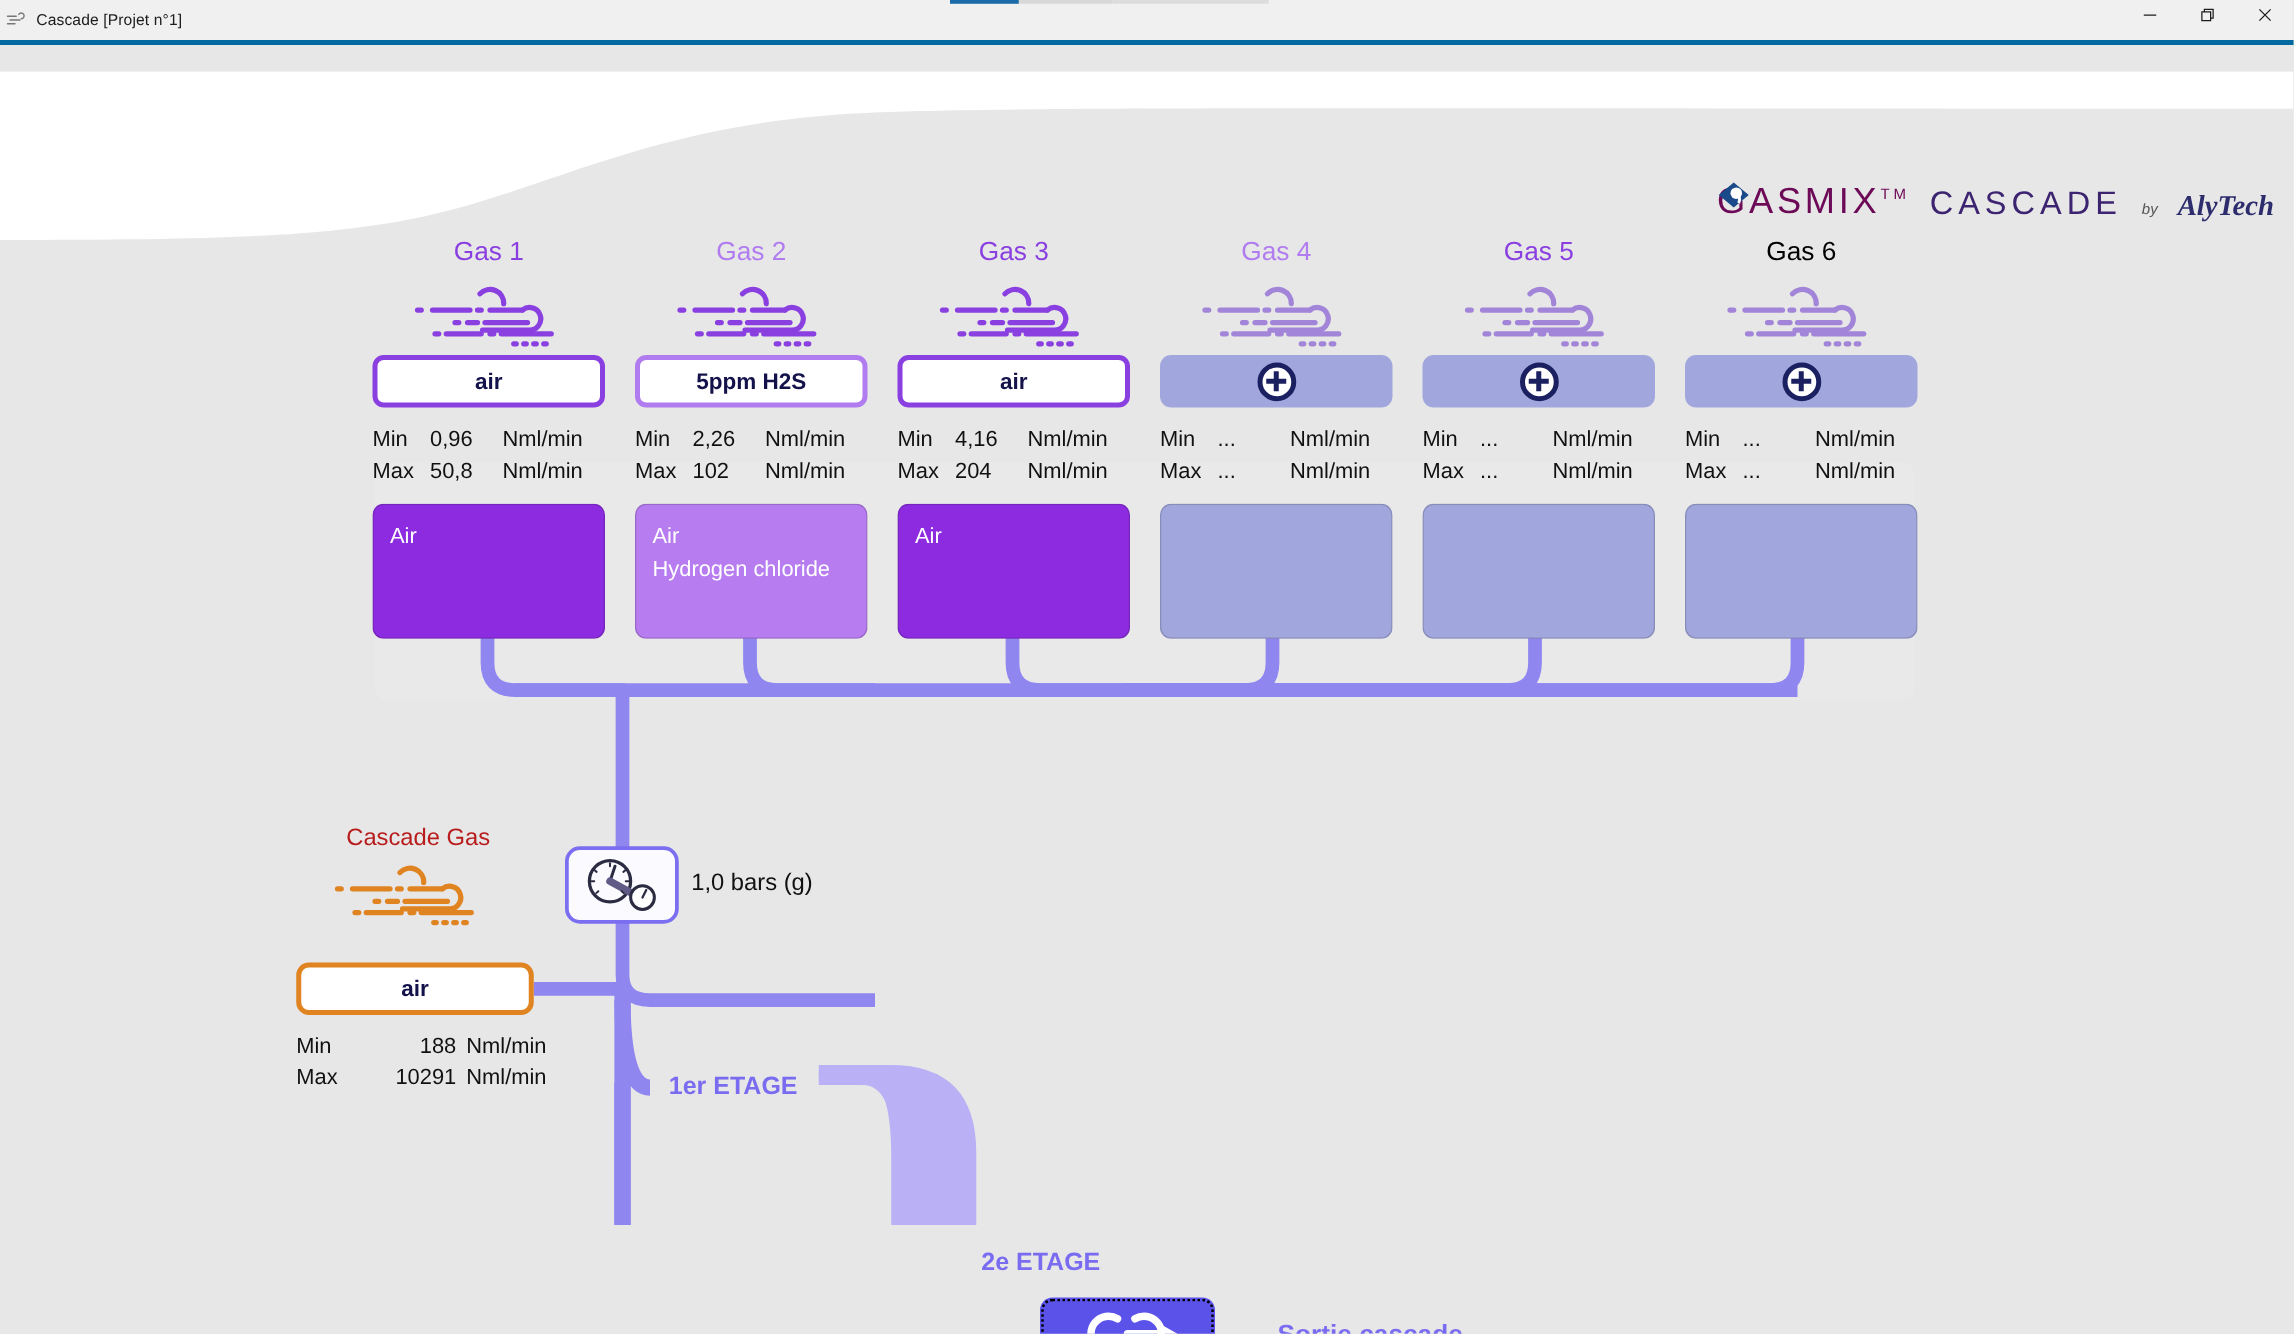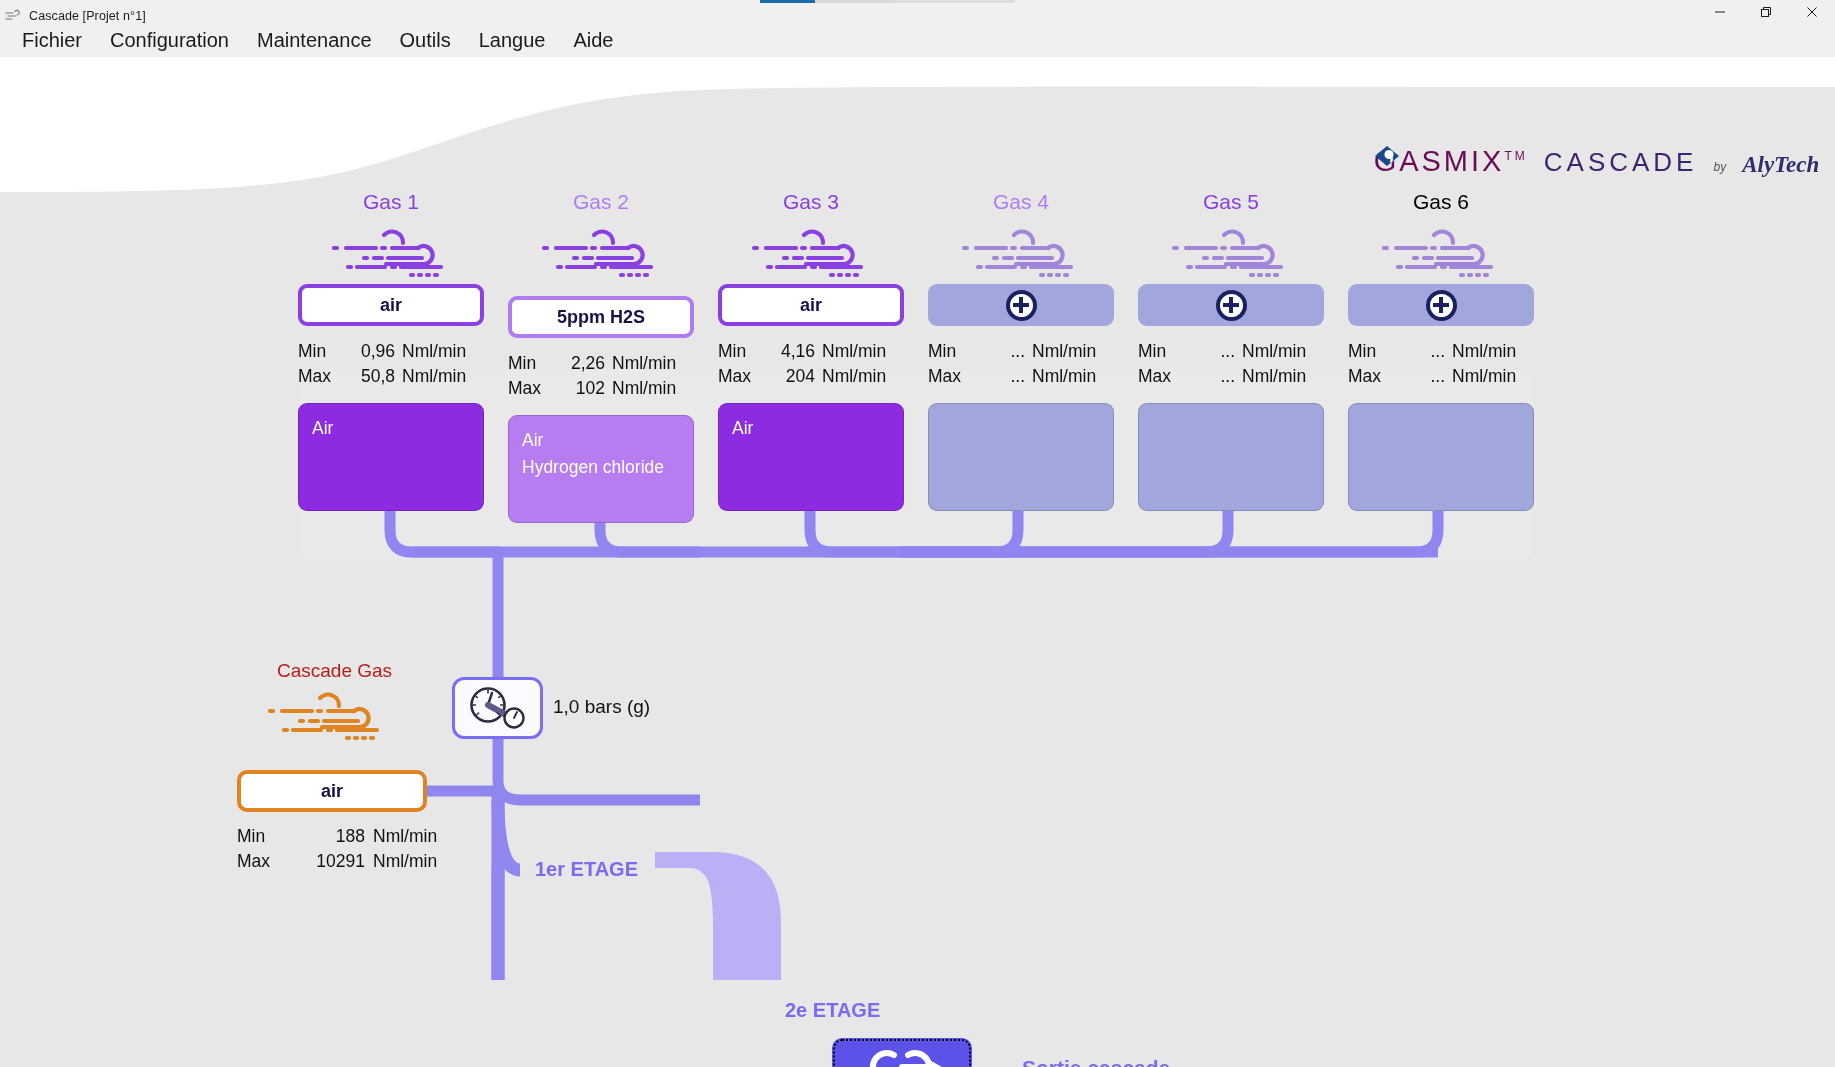--- a/index.html
+++ b/index.html
@@ -92,21 +92,21 @@
   }
   .plus-icon::before, .plus-icon::after {
     content: ""; position: absolute; background: #1b2060;
   }
   .plus-icon::before { width: 16px; height: 3.4px; }
   .plus-icon::after { width: 3.4px; height: 16px; }
 
   .minmax { margin-top: 13px; font-size: 17.5px; color: #111; line-height: 1.42; }
   .mm-row { display: flex; align-items: baseline; }
   .mm-lbl { width: 46px; }
-  .mm-val { width: 58px; text-align: right; padding-right: 7px; }
+  .mm-val { width: 58px; padding-right: 19px; }
   .mm-unit { }
 
   .gas-card {
     margin-top: 14px; height: 108px; border-radius: 9px; padding: 11px 13px;
     color: #fff; font-size: 17.5px; line-height: 1.55;
     border: 1px solid rgba(0,0,0,.16);
   }
 
   
   .pipes { position: absolute; top: 0; left: 0; width: 1835px; height: 790px; pointer-events: none; }
@@ -192,28 +192,20 @@
         </svg>
       </div>
       <div class="tb-btn close">
         <svg width="12" height="12" viewBox="0 0 12 12" stroke="currentColor" stroke-width="1">
           <path d="M1.5 1.5 L10.5 10.5 M10.5 1.5 L1.5 10.5"></path>
         </svg>
       </div>
     </div>
   </div>
 
-  <div class="menubar">
-    <div class="menu-item">Fichier</div>
-    <div class="menu-item">Configuration</div>
-    <div class="menu-item">Maintenance</div>
-    <div class="menu-item">Outils</div>
-    <div class="menu-item">Langue</div>
-    <div class="menu-item">Aide</div>
-  </div>
 
   <div class="header-wave">
     <svg width="1835" height="140" viewBox="0 0 1835 140" preserveAspectRatio="none">
       <path d="M0 0 H1835 V140 H0 Z" fill="#ffffff"></path>
       <path d="M0 140 L0 135 C 180 135 260 132 330 118 C 440 96 520 40 700 33 C 830 28 1100 30 1835 30 L1835 140 Z" fill="#e7e7e7"></path>
     </svg>
     <div class="brandrow">
       <div class="brand-gasmix">
         <span>GASMIX</span><sup>TM</sup>
       </div>
@@ -310,21 +302,21 @@
           <g stroke="#8a3fe0" stroke-width="4.2" stroke-linecap="round" fill="none">
             <path d="M58 8 a11 11 0 0 1 19 8"></path>
             <path d="M8 21 h3 M20 21 h30 M56 21 h3 M66 21 h26"></path>
             <path d="M92 21 a9 9 0 1 1 5 16 H 60"></path>
             <path d="M38 31 h3 M48 31 h8 M62 31 h34"></path>
             <path d="M22 40 h3 M31 40 h28 M66 40 h3 M75 40 h40"></path>
             <path d="M85 48 h2 M93 48 h2 M101 48 h2 M109 48 h2"></path>
           </g>
         </svg>
       </div>
-      <div class="gas-chip filled" style="border-color:#b07cf0;margin-top:12px;">
+      <div class="gas-chip filled" style="border-color:#b07cf0;">
         <span>5ppm H2S</span>
       </div>
       <div class="minmax">
         <div class="mm-row">
           <span class="mm-lbl">Min</span>
           <span class="mm-val">2,26</span>
           <span class="mm-unit">Nml/min</span>
         </div>
         <div class="mm-row">
           <span class="mm-lbl">Max</span>

